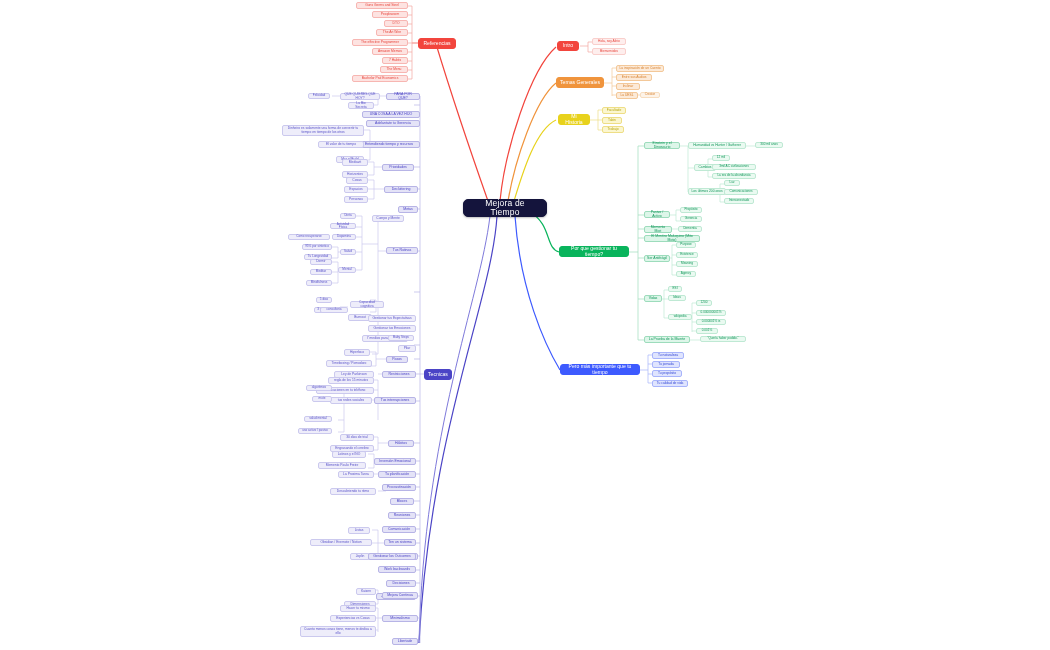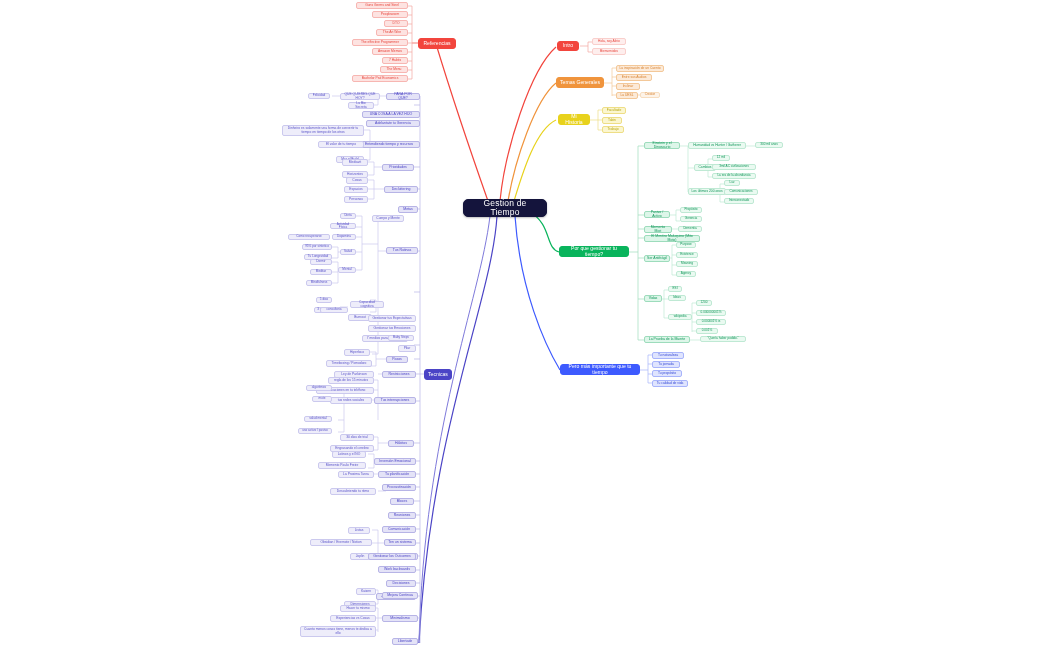--- a/index.html
+++ b/index.html
@@ -108,21 +108,21 @@
       <path d="M388,443 L378,443 M378,437 L378,450 M378,437 L372,437 M378,450 L372,450" stroke="#cbc9ee"></path>
       <path d="M384,461 L374,461 M374,454 L374,468 M374,454 L368,454 M374,468 L368,468" stroke="#cbc9ee"></path>
       <path d="M382,474 L374,474" stroke="#cbc9ee"></path>
       <path d="M386,491 L378,491" stroke="#cbc9ee"></path>
       <path d="M386,543 L378,543 M378,530 L378,556 M378,530 L372,530 M378,543 L372,543 M378,556 L372,556" stroke="#cbc9ee"></path>
       <path d="M386,596 L378,596 M378,590 L378,604 M378,590 L372,590 M378,604 L372,604" stroke="#cbc9ee"></path>
       <path d="M386,618 L378,618 M378,608 L378,632 M378,608 L372,608 M378,618 L372,618 M378,630 L372,630" stroke="#cbc9ee"></path>
     </g>
   </svg>
 
-  <div class="node root" style="left:463px;top:199px;width:84px;height:18px;">Gestion de Tiempo</div>
+  <div class="node root" style="left:463px;top:199px;width:84px;height:18px;">Mejora de Tiempo</div>
 
   <div class="node lvl1 c-red-1" style="left:418px;top:38px;width:38px;height:11px;">Referencias</div>
   <div class="node lvl3 c-red-2" style="left:356px;top:2px;width:52px;height:7px;">Guns Germs and Steel</div>
   <div class="node lvl3 c-red-2" style="left:372px;top:11px;width:36px;height:7px;">Peoplewarm</div>
   <div class="node lvl3 c-red-2" style="left:384px;top:20px;width:24px;height:7px;">DTO</div>
   <div class="node lvl3 c-red-2" style="left:376px;top:29px;width:32px;height:7px;">The Art Wire</div>
   <div class="node lvl3 c-red-2" style="left:352px;top:39px;width:56px;height:7px;">The effective Programmer</div>
   <div class="node lvl3 c-red-2" style="left:372px;top:48px;width:36px;height:7px;">Amazon Memos</div>
   <div class="node lvl3 c-red-2" style="left:382px;top:57px;width:26px;height:7px;">7 Habits</div>
   <div class="node lvl3 c-red-2" style="left:380px;top:66px;width:28px;height:7px;">The Menu</div>

